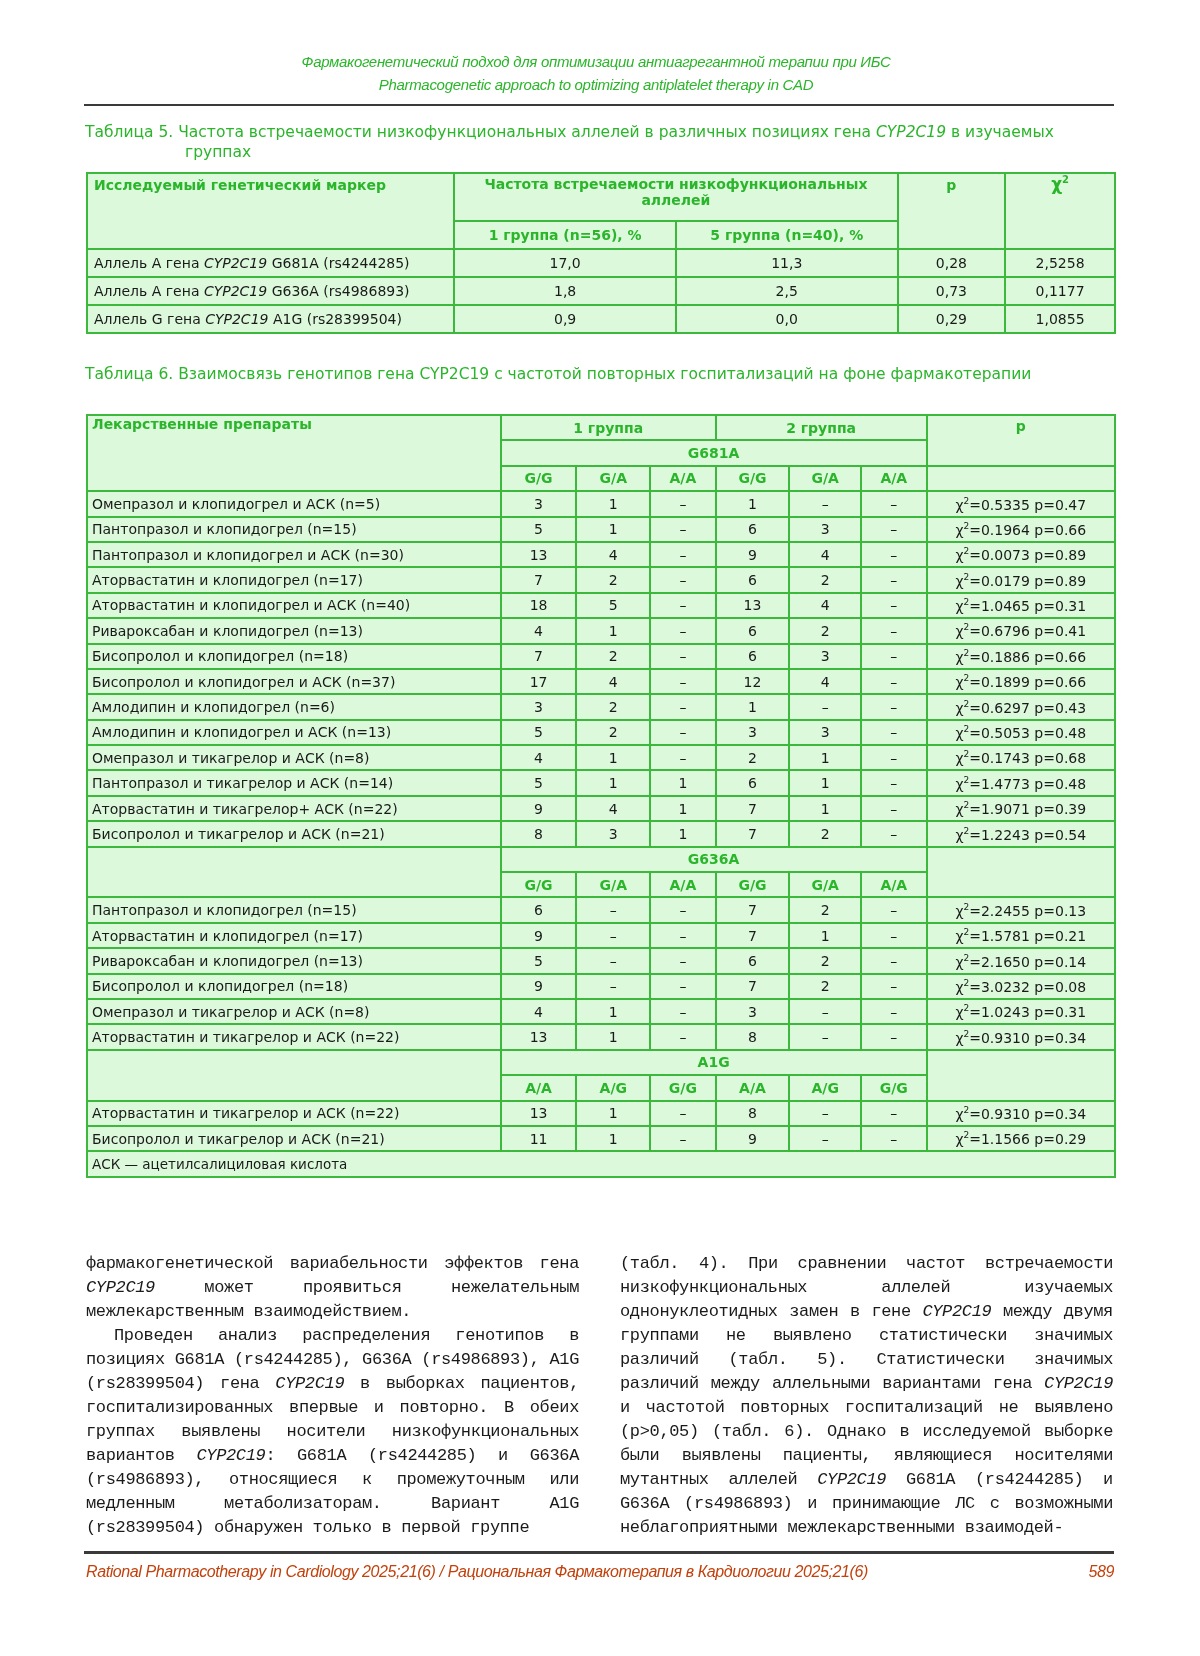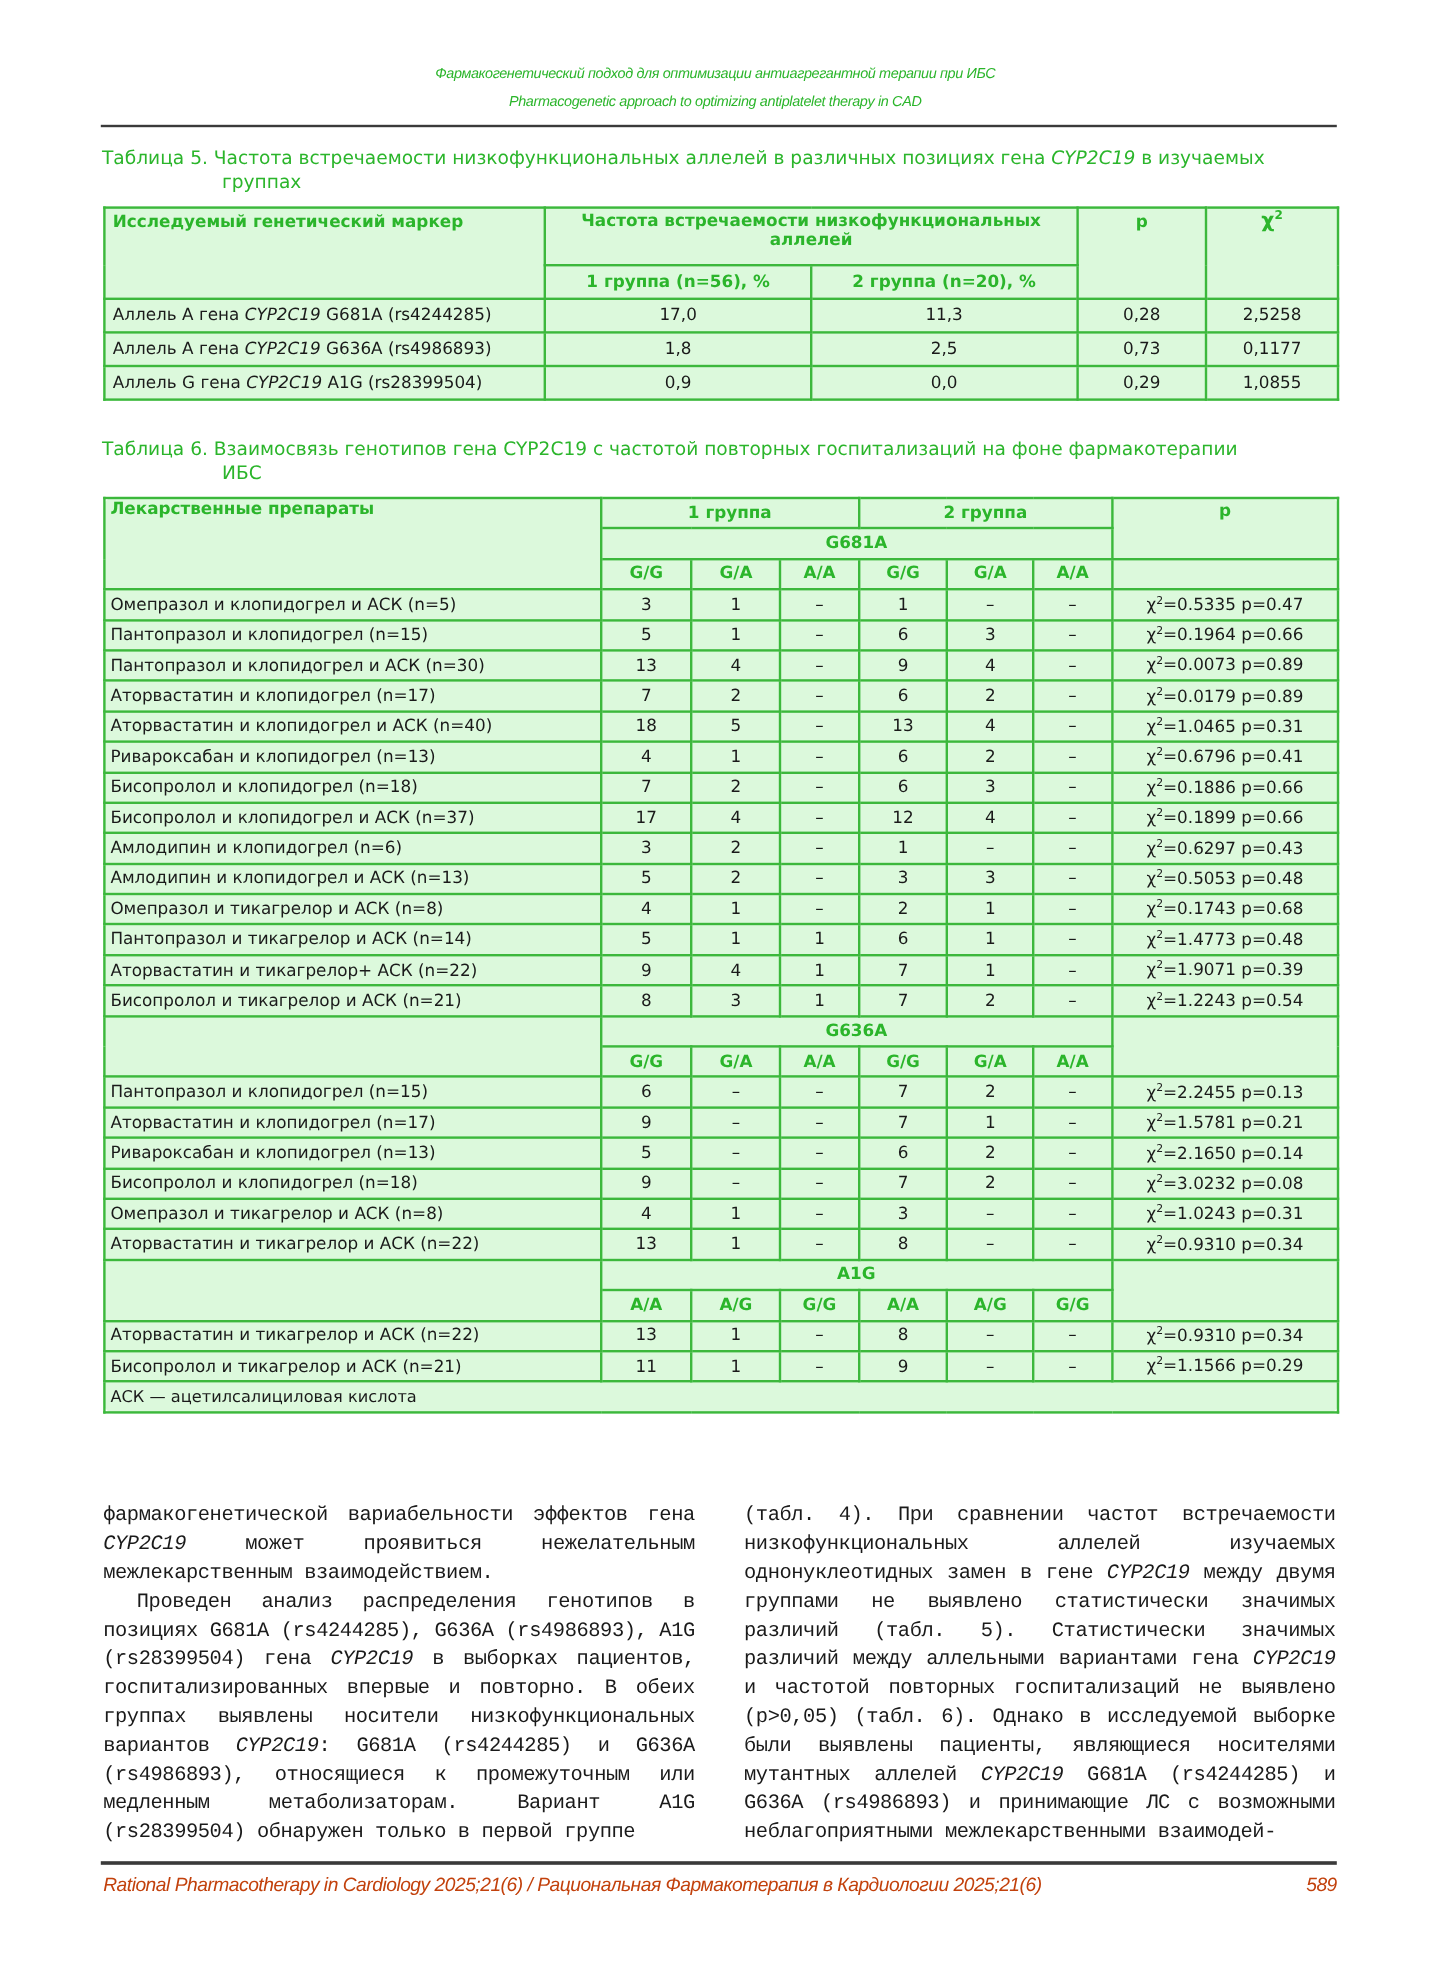--- a/index.html
+++ b/index.html
@@ -1,17 +1,17 @@
 <!DOCTYPE html>
 <html><head>
 <meta charset="utf-8">
 <style>
   html, body { margin: 0; padding: 0; background: #ffffff; }
   body { width: 1200px; height: 1656px; position: relative; font-family: "DejaVu Sans", sans-serif; color: #1a1a1a; overflow: hidden; }
-  .running-header { position: absolute; top: 50px; left: 0; width: 1192px; text-align: center; color: #2bb52b; font-style: italic; font-family: "Liberation Sans", sans-serif; font-size: 12px; line-height: 23px; letter-spacing: -0.3px; }
+  .running-header { position: absolute; top: 50px; left: 0; width: 1192px; text-align: center; color: #2bb52b; font-style: italic; font-family: "Liberation Sans", sans-serif; font-size: 15px; line-height: 23px; letter-spacing: -0.3px; }
   .header-rule { position: absolute; top: 104px; left: 84px; width: 1030px; height: 2px; background: #3a3a3a; }
   .tcaption { position: absolute; left: 85px; width: 1030px; color: #2bb52b; font-size: 15.5px; line-height: 20px; font-family: "DejaVu Sans", sans-serif; }
   .tcaption .indent { padding-left: 100px; display: block; }
   .tcaption i { font-style: italic; }
   table.data { position: absolute; left: 86px; border-collapse: collapse; background: #dcf9dc; font-family: "DejaVu Sans", sans-serif; font-size: 14px; }
   table.data td, table.data th { border: 2px solid #3cb83c; padding: 0 6px; height: 24px; }
   table.data th { color: #2bb52b; font-weight: bold; font-size: 14px; margin-top: 28px; }
   table.data td.c { text-align: center; }
   table.data td.l { text-align: left; }
   table.data th.l { text-align: left; vertical-align: top; padding-top: 3px; }
@@ -55,21 +55,21 @@
   </colgroup>
   <tbody>
       <tr>
     <th class="l" rowspan="2">Исследуемый генетический маркер</th>
     <th colspan="2" style="height:44px;vertical-align:top;padding-top:2px;border-radius:23px;">Частота встречаемости низкофункциональных аллелей</th>
     <th rowspan="2" style="vertical-align:top;padding-top:3px;">p</th>
     <th rowspan="2" style="vertical-align:top;padding-top:0px;font-size:17px;"><span>χ</span><sup style="font-size:10px">2</sup></th>
   </tr>
   <tr>
     <th>1 группа (n=56), %</th>
-    <th>2 группа (n=20), %</th>
+    <th>5 группа (n=40), %</th>
   </tr>
   </tbody>
     <tbody id="t5-body">
       <tr>
         <td class="l"><span>Аллель А гена </span><i>CYP2C19</i><span> G681A (rs4244285)</span></td>
         <td class="c">17,0</td>
         <td class="c">11,3</td>
         <td class="c">0,28</td>
         <td class="c">2,5258</td>
       </tr>
@@ -86,21 +86,20 @@
         <td class="c">0,0</td>
         <td class="c">0,29</td>
         <td class="c">1,0855</td>
       </tr>
     </tbody>
 </table>
 
 <div class="tcaption" style="top:364px;">
   <span>Таблица 6.</span>
   <span>Взаимосвязь генотипов гена CYP2C19 с частотой повторных госпитализаций на фоне фармакотерапии</span>
-  <span class="indent">ИБС</span>
 </div>
 
 <table class="data" id="t6">
   <colgroup>
     <col style="width:404px">
       <col style="width:74px">
       <col style="width:72px">
       <col style="width:64px">
       <col style="width:72px">
       <col style="width:70px">

